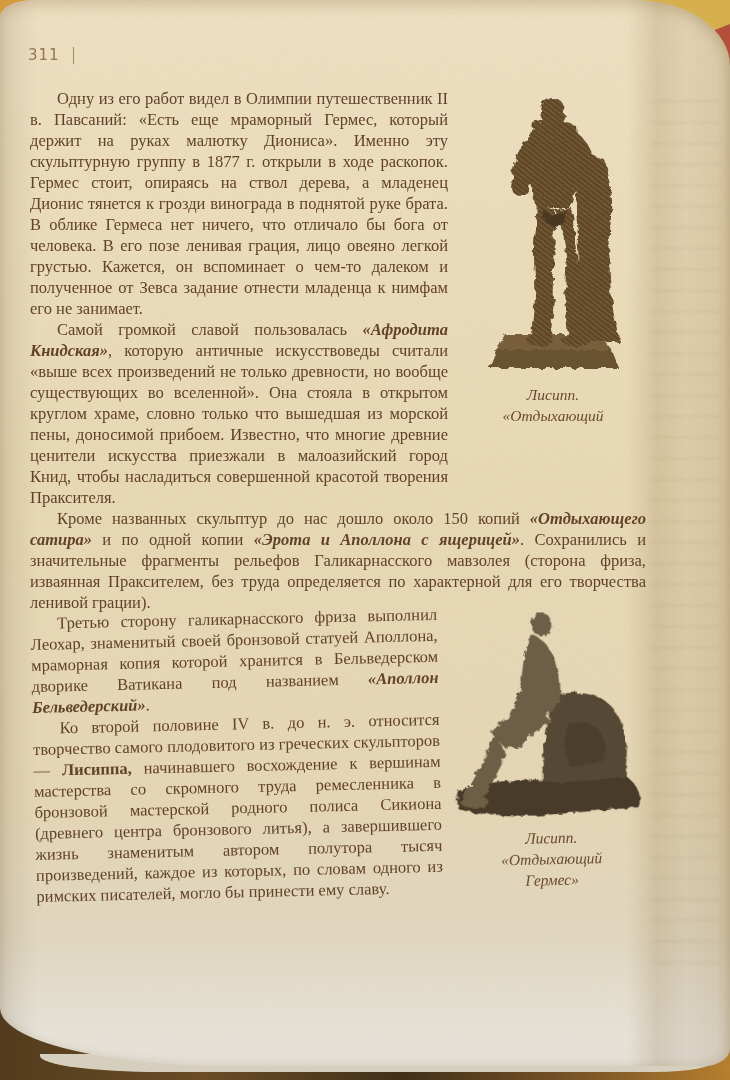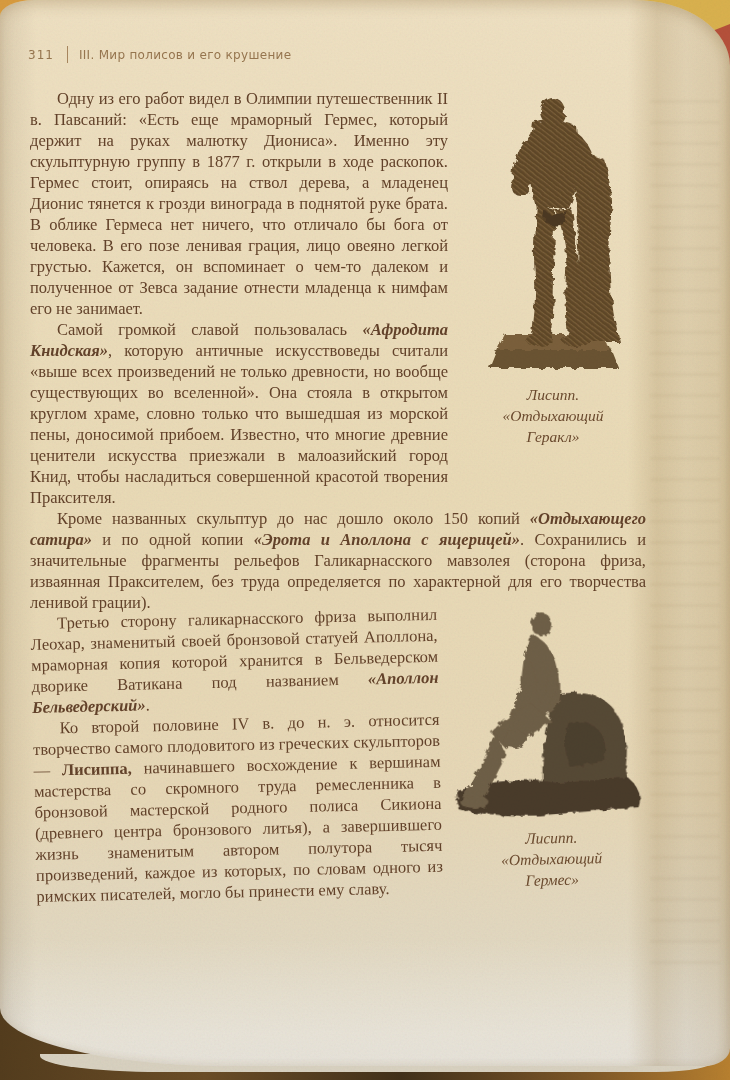--- a/index.html
+++ b/index.html
@@ -22,21 +22,21 @@
       linear-gradient(90deg,rgba(60,40,20,0.10),rgba(60,40,20,0) 5%),
       linear-gradient(90deg,rgba(0,0,0,0) 86%,rgba(140,110,60,0.20) 90%,rgba(120,95,55,0.10) 94%,rgba(150,122,75,0.22) 100%),
       linear-gradient(180deg,rgba(255,255,255,0) 88%,rgba(255,255,255,0.30) 97%),
       linear-gradient(180deg,#eee0c2 0%,#e9dab6 45%,#e6d7b6 75%,#e0d8c4 93%,#dcd6c8 100%);
     box-shadow:inset 0 6px 14px rgba(120,90,40,0.18), inset -4px 0 10px rgba(120,90,40,0.10);}
   .ghost-lines{position:absolute;top:100px;right:10px;width:70px;height:880px;opacity:.45;
     background:repeating-linear-gradient(180deg,rgba(125,104,62,0.12) 0 3px,rgba(0,0,0,0) 3px 21px);
     filter:blur(1px);}
   
   .header{position:absolute;top:46px;left:28px;display:flex;align-items:center;
-    font-family:"DejaVu Sans", sans-serif;color:#97764f;font-size:12px;}
+    font-family:"DejaVu Sans", sans-serif;color:#97764f;font-size:15px;}
   .pnum{letter-spacing:1px;}
   .hdiv{width:1px;height:17px;background:#a8875f;margin:0 11px 0 13px;}
   .htitle{letter-spacing:.3px;}
   
   .text-area{position:absolute;top:88px;left:30px;width:616px;color:#63422a;
     font-size:16.5px;line-height:21px;text-align:justify;}
   p.para{margin:0;text-indent:27px;}
   .bi{font-weight:bold;font-style:italic;}
   .b{font-weight:bold;}
   figure{margin:0;}
@@ -57,21 +57,20 @@
   <div class="corner-tr-y"></div>
   <div class="corner-tr-r"></div>
   <div class="page-under"></div>
 
   <div class="page">
     <div class="ghost-lines"></div>
 
     <div class="header">
       <span class="pnum">311</span>
       <span class="hdiv"></span>
-      <span class="htitle">III. Мир полисов и его крушение</span>
     </div>
 
     <div class="text-area">
 
       <figure class="fig1">
         <svg class="statue-img" width="160" height="284" viewBox="0 0 160 284">
           <defs>
             <filter id="rough1" x="-10%" y="-10%" width="120%" height="120%">
               <feTurbulence type="fractalNoise" baseFrequency="0.12" numOctaves="3" seed="7" result="n"></feTurbulence>
               <feDisplacementMap in="SourceGraphic" in2="n" scale="7"></feDisplacementMap>
@@ -95,21 +94,20 @@
               <path d="M82 120 Q95 150 93 182 Q91 216 95 246 L112 246 Q107 204 105 174 Q103 144 99 118 Z"></path>
               <ellipse cx="66" cy="250" rx="13" ry="6"></ellipse>
               <ellipse cx="102" cy="250" rx="13" ry="6"></ellipse>
             </g>
             <path d="M70 120 Q80 128 94 121 L90 134 Q80 138 72 132 Z" fill="#4c3820"></path>
           </g>
         </svg>
         <figcaption>
           <div>Лисипп.</div>
           <div>«Отдыхающий</div>
-          <div>Геракл»</div>
         </figcaption>
       </figure>
 
       <p class="para">Одну из его работ видел в Олимпии путешественник II в. Павсаний: «Есть еще мраморный Гермес, который держит на руках малютку Диониса». Именно эту скульптурную группу в 1877 г. открыли в ходе раскопок. Гермес стоит, опираясь на ствол дерева, а младенец Дионис тянется к грозди винограда в поднятой руке брата. В облике Гермеса нет ничего, что отличало бы бога от человека. В его позе ленивая грация, лицо овеяно легкой грустью. Кажется, он вспоминает о чем-то далеком и полученное от Зевса задание отнести младенца к нимфам его не занимает.</p>
       <p class="para"><span>Самой громкой славой пользовалась </span><span class="bi">«Афродита Книдская»</span><span>, которую античные искусствоведы считали «выше всех произведений не только древности, но вообще существующих во вселенной». Она стояла в открытом круглом храме, словно только что вышедшая из морской пены, доносимой прибоем. Известно, что многие древние ценители искусства приезжали в малоазийский город Книд, чтобы насладиться совершенной красотой творения Праксителя.</span></p>
       <p class="para"><span>Кроме названных скульптур до нас дошло около 150 копий </span><span class="bi">«Отдыхающего сатира»</span><span> и по одной копии </span><span class="bi">«Эрота и Аполлона с ящерицей»</span><span>. Сохранились и значительные фрагменты рельефов Галикарнасского мавзолея (сторона фриза, изваянная Праксителем, без труда определяется по характерной для его творчества ленивой грации).</span></p>
 
       <div class="lower">
         <figure class="fig2">
           <svg class="statue-img" width="200" height="214" viewBox="0 0 200 214">

